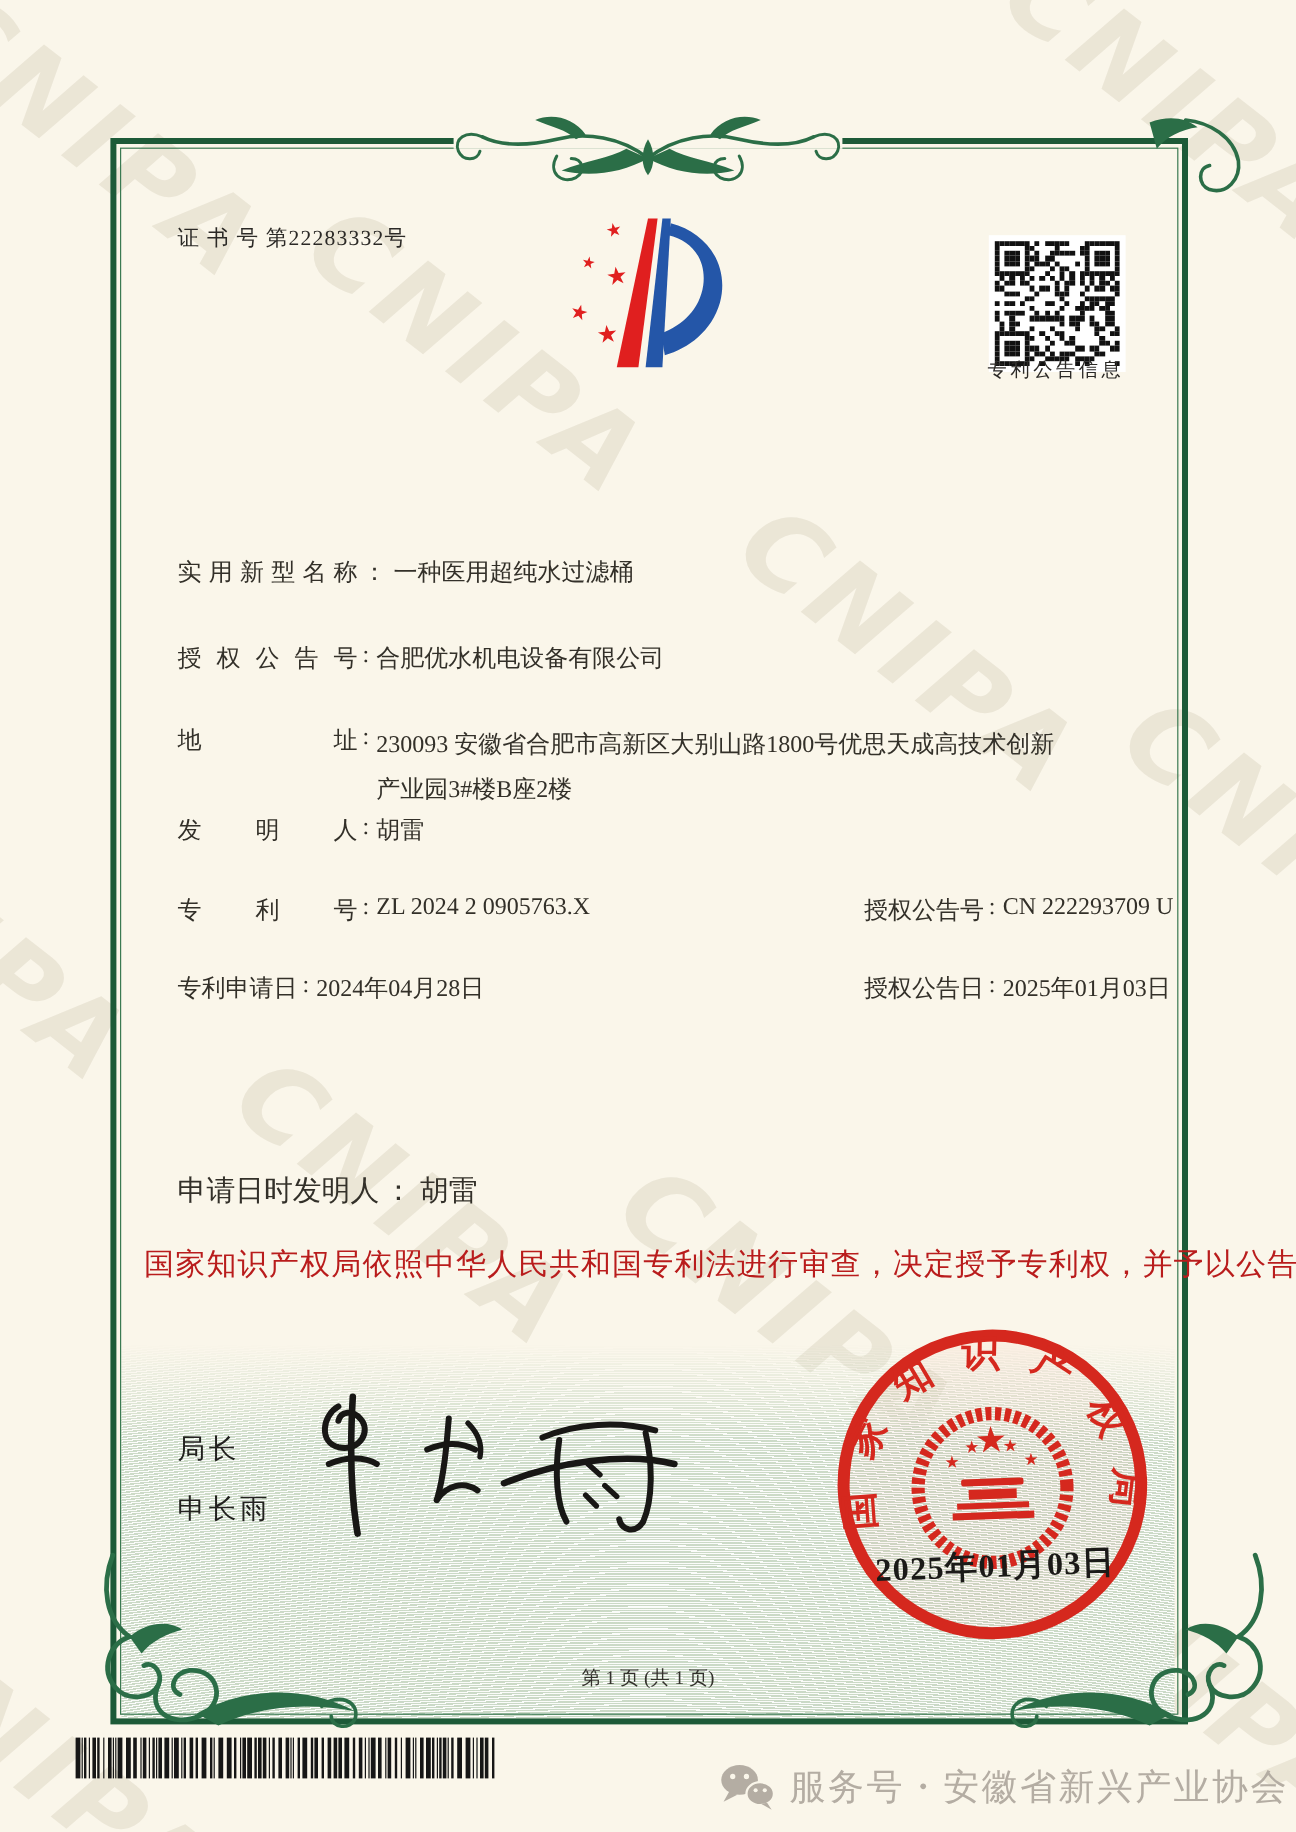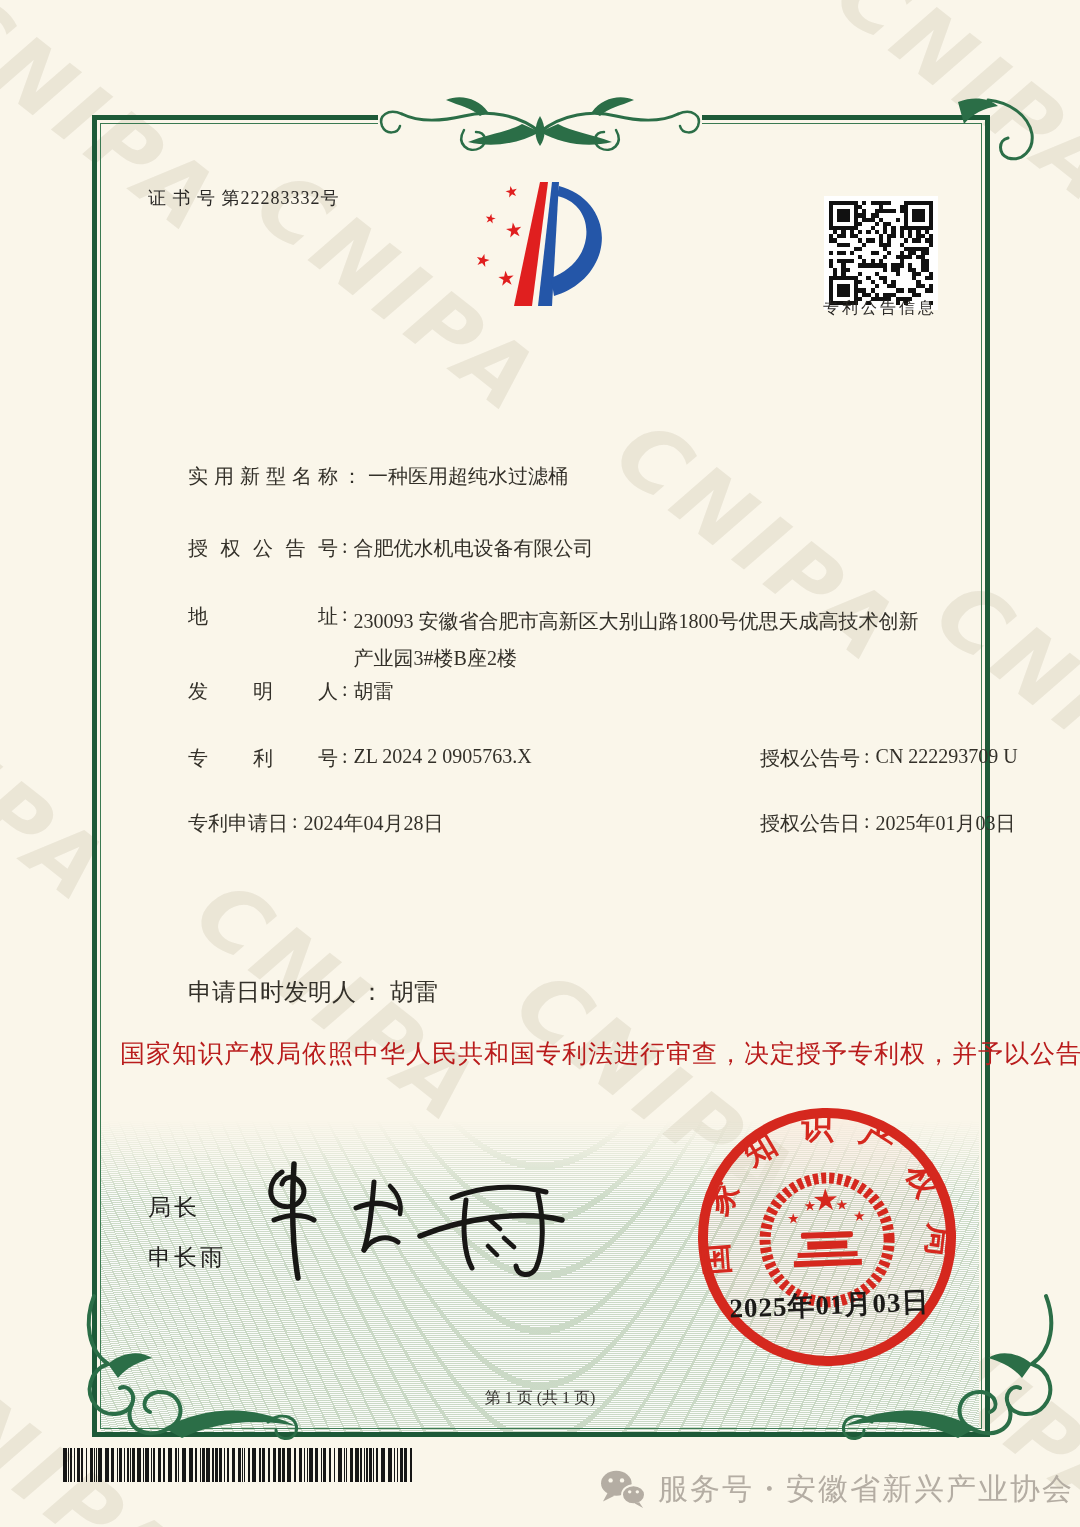--- a/index.html
+++ b/index.html
@@ -26,21 +26,21 @@
   #qr{position:absolute;left:824px;top:196px;width:104px;height:104px;background:#fff;
       padding:5px;display:grid;grid-template-columns:repeat(25,1fr);grid-auto-rows:1fr;}
   #qr i{display:block;}
   #qr i.b{background:#111;}
   .qr-label{position:absolute;left:800px;top:298px;width:160px;text-align:center;
             font-size:16px;letter-spacing:3px;color:#2b2926;}
   .logo{position:absolute;left:462px;top:176px;}
   .title{position:absolute;left:0;top:322px;width:100%;text-align:center;font-size:46px;
          font-weight:700;letter-spacing:10px;color:#151413;}
   
-  .row{position:absolute;font-size:20px;color:#333029;white-space:nowrap;margin-left:40px;}
+  .row{position:absolute;font-size:20px;color:#333029;white-space:nowrap;}
   .lbl{display:inline-block;width:150px;text-align:justify;text-align-last:justify;
        vertical-align:top;}
   .lbl.plain{width:auto;text-align:right;text-align-last:auto;}
   .colon{display:inline-block;margin:0 6px 0 4px;}
   .val{display:inline-block;vertical-align:top;}
   .val.wrap{white-space:normal;width:578px;line-height:37px;}
   .rcol{position:absolute;left:572px;top:0;}
   .rcol .lbl{width:auto;text-align:left;text-align-last:auto;}
   
   .legal{position:absolute;left:120px;width:840px;text-align:center;font-size:25px;

